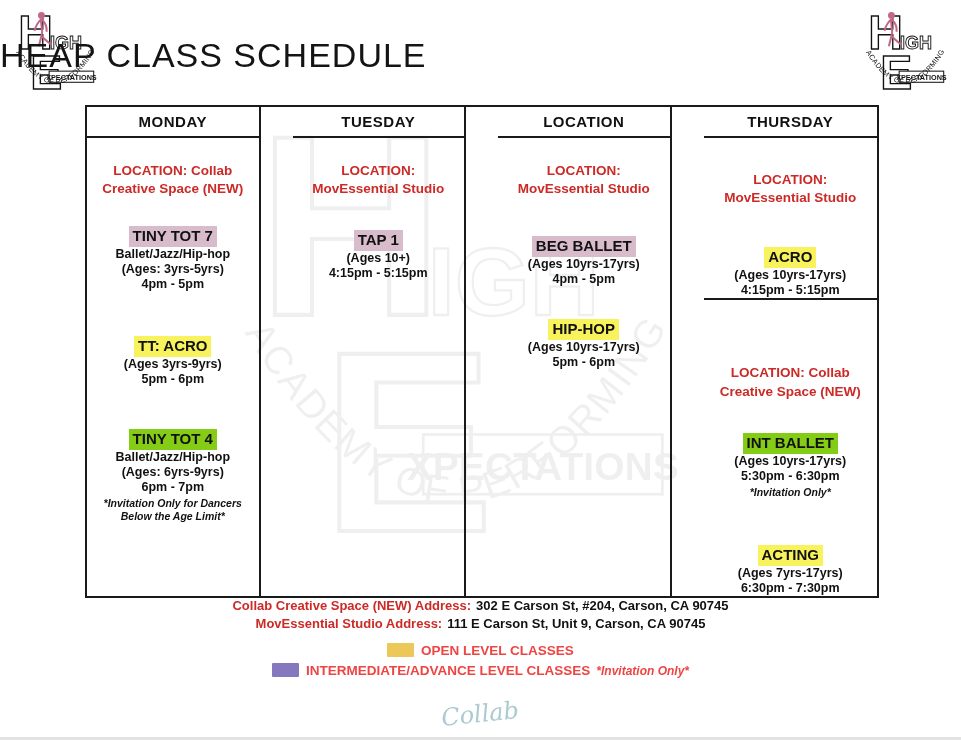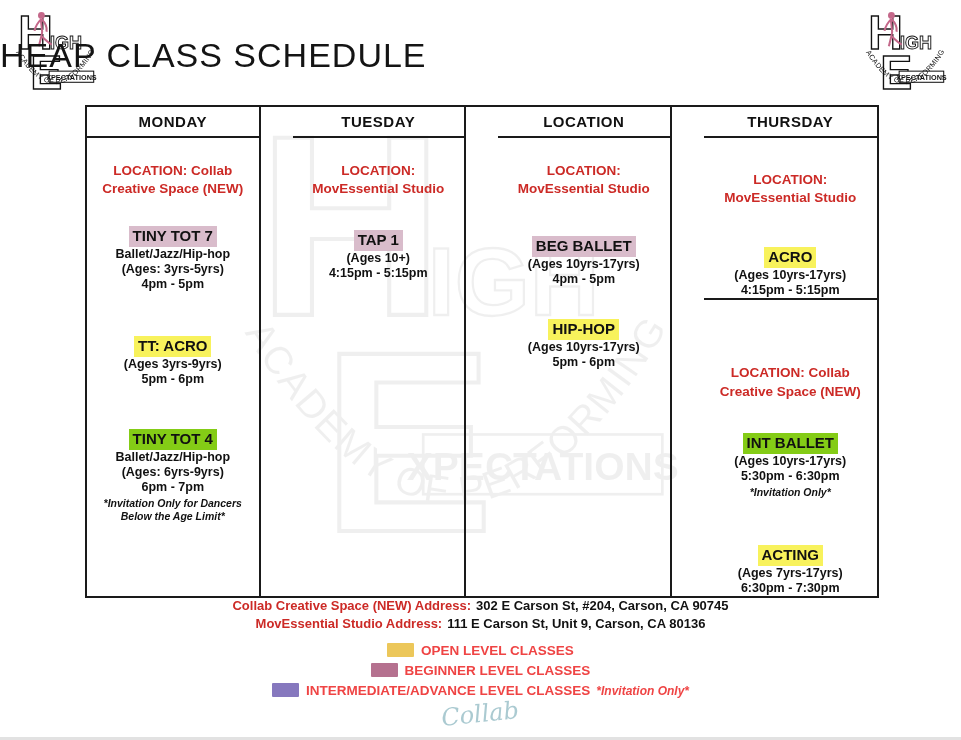--- a/index.html
+++ b/index.html
@@ -236,32 +236,29 @@
         </div>
       </div>
     </div>
   </div>
 
   <div class="addresses">
     <div class="addr-line">
       <span class="addr-label">Collab Creative Space (NEW) Address:</span><span class="addr-value">302 E Carson St, #204, Carson, CA 90745</span>
     </div>
     <div class="addr-line">
-      <span class="addr-label">MovEssential Studio Address:</span><span class="addr-value">111 E Carson St, Unit 9, Carson, CA 80136</span>
+      <span class="addr-label">MovEssential Studio Address:</span><span class="addr-value">111 E Carson St, Unit 9, Carson, CA 90745</span>
     </div>
   </div>
 
   <div class="legend">
     <div class="legend-row">
       <span class="swatch sw-gold"></span><span>OPEN LEVEL CLASSES</span>
     </div>
     <div class="legend-row">
-      <span class="swatch sw-mauve"></span><span>BEGINNER LEVEL CLASSES</span>
-    </div>
-    <div class="legend-row">
       <span class="swatch sw-purple"></span><span>INTERMEDIATE/ADVANCE LEVEL CLASSES</span><span class="legend-note">*Invitation Only*</span>
     </div>
   </div>
 
   <div class="collab-logo">
     <div class="collab-script">Collab</div>
   </div>
 
   <div class="bottom-shade"></div>
 </div>

